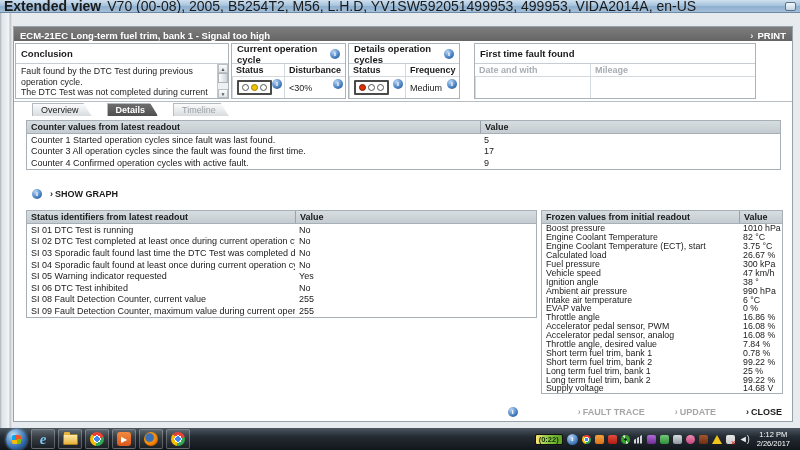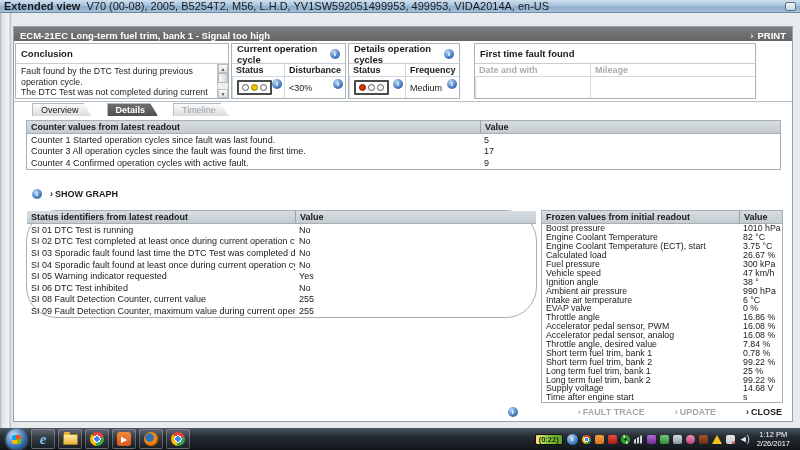--- a/index.html
+++ b/index.html
@@ -4,21 +4,21 @@
 <style>
   * { margin:0; padding:0; box-sizing:border-box; }
   html,body { width:800px; height:450px; overflow:hidden; background:#c9ced3;
               font-family:"Liberation Sans", sans-serif; color:#1a1a1a; }
   .screen { position:absolute; inset:0; }
 
   
   .titlebar { position:absolute; left:0; top:0; width:800px; height:13px;
     background:linear-gradient(180deg,#cfe0ef 0%,#a8c4dd 45%,#8fb0cf 55%,#a3bed8 100%);
     border-bottom:1px solid #6f8aa5; display:flex; align-items:center; padding:0 4px;
-    font-size:11px; }
+    font-size:14px; }
   .tb-title { font-weight:bold; margin-right:6px; white-space:nowrap; }
   .tb-sub { white-space:nowrap; }
   .tb-btn { margin-left:auto; width:11px; height:9px; border:1px solid #5a7187;
     background:linear-gradient(#f4f8fb,#c3d4e2); border-radius:2px; }
 
   
   .winframe { position:absolute; left:0; top:13px; width:800px; height:415px;
     background:linear-gradient(90deg,#aab2b8 0,#dfe4e8 2px,#f2f4f6 9px,#b9c0c6 10px,#e8ebee 12px);
   }
   .content { position:absolute; left:13px; top:13px; width:780px; height:396px;
@@ -94,21 +94,21 @@
   .thead .tcell { font-size:9px; display:flex; align-items:center; padding:0 4px; }
   .thead .tcell.value { border-left:1px solid #9aa3aa; }
   .tbody .trow { display:flex; }
   .tbody .tcell { font-size:9px; padding:0 4px; white-space:nowrap; overflow:hidden; }
   .tcell.label { flex:none; } .tcell.value { flex:1; }
 
   .table.counter { left:12px; top:93px; width:755px; }
   .counter .tcell.label { width:453px; }
   .counter .tbody .trow { height:11.5px; align-items:center; }
 
-  .table.status { left:12px; top:183px; width:511px;border-radius:31px; }
+  .table.status { left:12px; top:183px; width:511px; }
   .status .tcell.label { width:268px; }
   .status .tbody .trow { height:11.6px; align-items:center; }
 
   .table.frozen { left:527px; top:183px; width:242px; }
   .frozen .tcell.label { width:197px; }
   .frozen .tbody .trow { height:8.9px; align-items:center; }
   .frozen .tbody .tcell { font-size:8.8px; }
 
   
   .showgraph { position:absolute; left:18px; top:162px; display:flex; align-items:center; gap:8px; }
@@ -422,24 +422,20 @@
               <div class="tcell value">25 %</div>
             </div>
             <div class="trow">
               <div class="tcell label">Long term fuel trim, bank 2</div>
               <div class="tcell value">99.22 %</div>
             </div>
             <div class="trow">
               <div class="tcell label">Supply voltage</div>
               <div class="tcell value">14.68 V</div>
             </div>
-            <div class="trow">
-              <div class="tcell label">Time after engine start</div>
-              <div class="tcell value">s</div>
-            </div>
           </div>
       </div>
 
       <div class="footer">
         <span class="info"></span>
         <a class="link disabled arrow">
           <span>FAULT TRACE</span>
         </a>
         <a class="link disabled arrow">
           <span>UPDATE</span>

